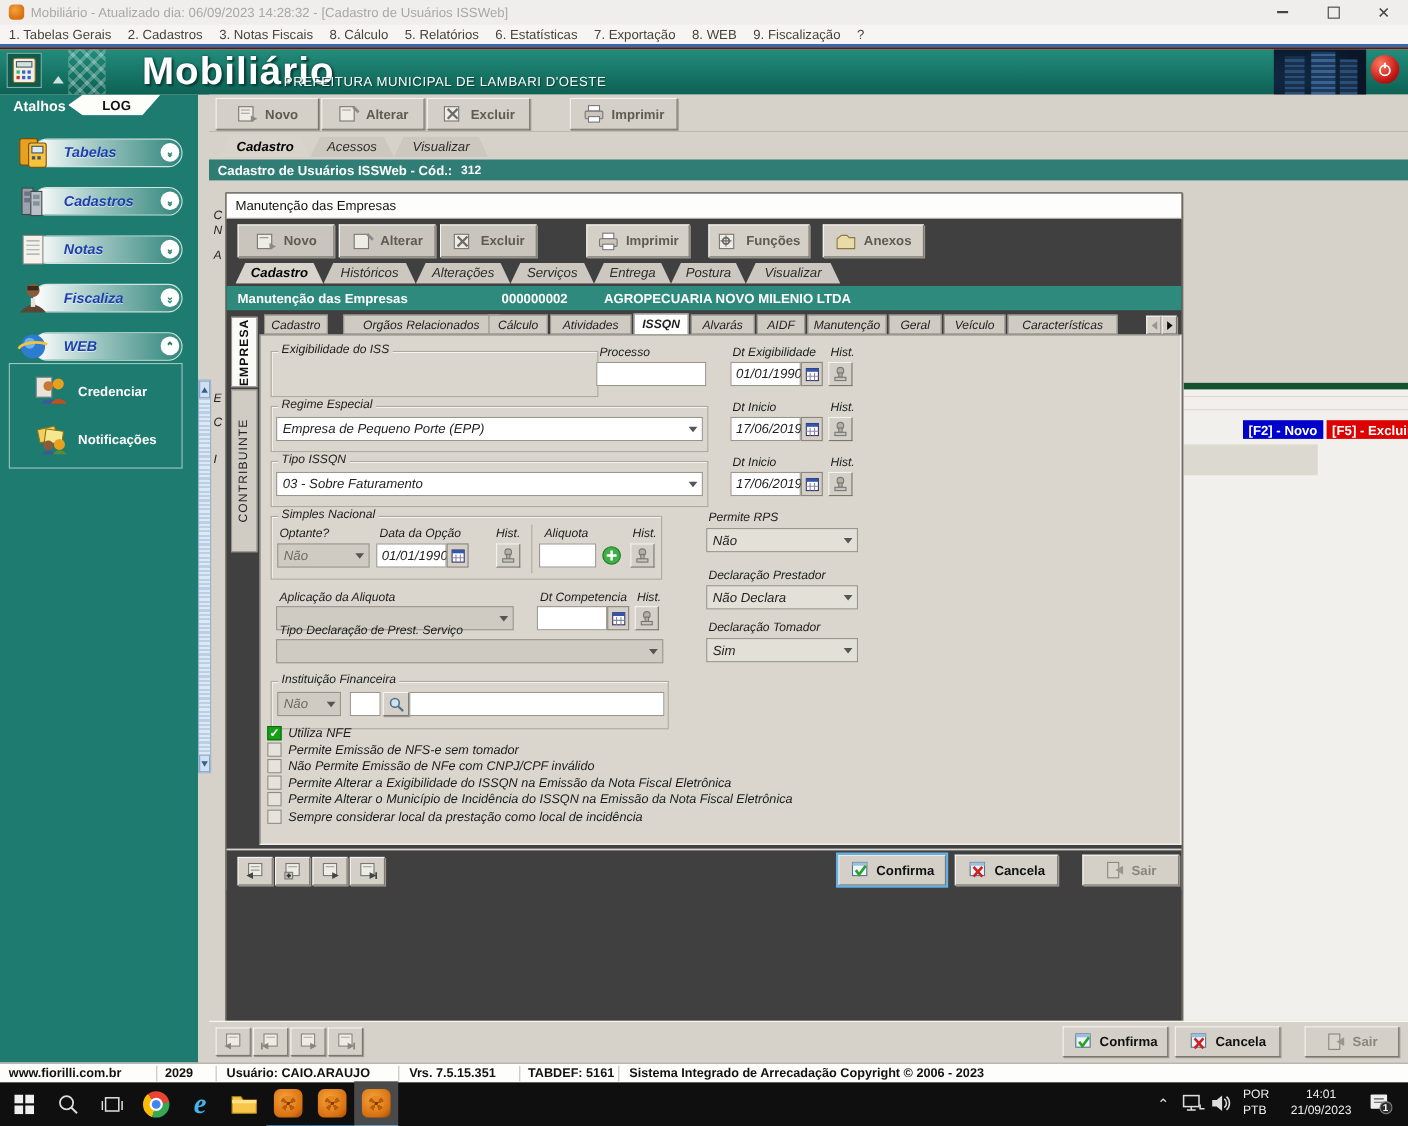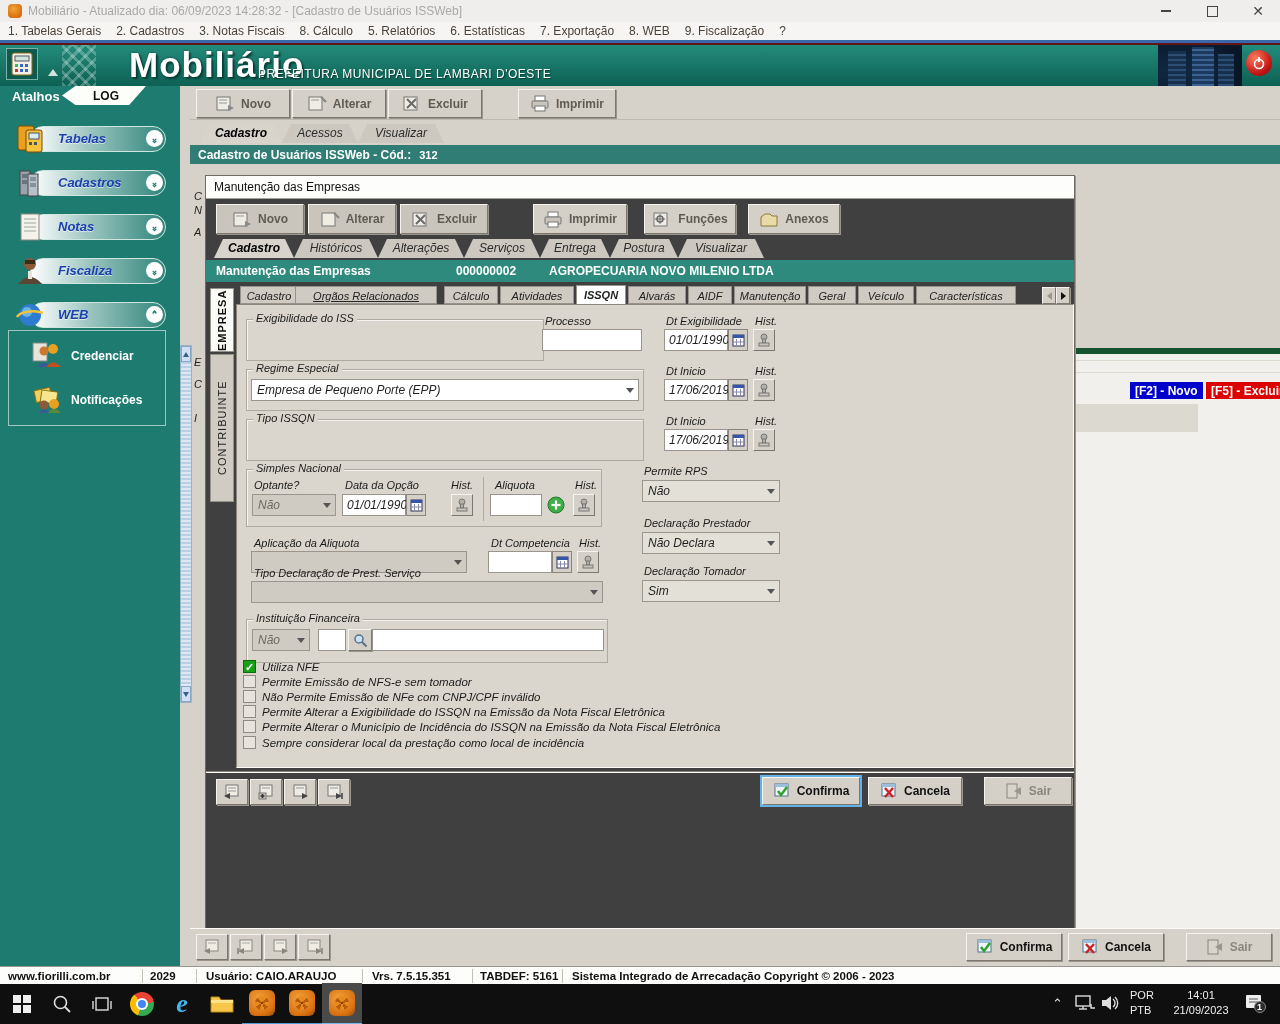--- a/index.html
+++ b/index.html
@@ -369,21 +369,21 @@
     </div>
 
     <div class="vtab a" style="left:4px;top:112px;width:24px;height:64px;background:#fafaf7;border:1px solid #97938b;font-weight:bold;color:#111;">
       <span>EMPRESA</span>
     </div>
     <div class="vtab a" style="left:4px;top:178px;width:24px;height:148px;background:#d0ccc3;border:1px solid #97938b;color:#222;">
       <span>CONTRIBUINTE</span>
     </div>
 
     <span class="ptab a" style="left:34px;top:110px;width:58px;">Cadastro</span>
-    <span class="ptab a" style="left:89px;top:110px;width:142px;text-decoration:underline;">Orgãos Relacionados</span>
+    <span class="ptab a" style="left:106px;top:110px;width:142px;">Orgãos Relacionados</span>
     <span class="ptab a" style="left:238px;top:110px;width:54px;">Cálculo</span>
     <span class="ptab a" style="left:294px;top:110px;width:74px;">Atividades</span>
     <span class="ptab active a" style="left:370px;top:109px;width:50px;height:20px;">ISSQN</span>
     <span class="ptab a" style="left:422px;top:110px;width:58px;">Alvarás</span>
     <span class="ptab a" style="left:482px;top:110px;width:44px;">AIDF</span>
     <span class="ptab a" style="left:528px;top:110px;width:72px;">Manutenção</span>
     <span class="ptab a" style="left:602px;top:110px;width:48px;">Geral</span>
     <span class="ptab a" style="left:652px;top:110px;width:56px;">Veículo</span>
     <span class="ptab a" style="left:710px;top:110px;width:100px;">Características</span>
     <span class="btn3d a" style="left:836px;top:111px;width:14px;height:17px;">
@@ -448,20 +448,26 @@
       <span class="histbtn a" style="left:516px;top:74px;width:22px;height:22px;">
           <svg width="14" height="14" viewBox="0 0 14 14">
             <circle cx="7" cy="4" r="3" fill="#b5b1a7" stroke="#777"></circle>
             <rect x="5.5" y="6" width="3" height="4" fill="#b5b1a7" stroke="#777"></rect>
             <rect x="2" y="10" width="10" height="3" fill="#c9c5bc" stroke="#777"></rect>
           </svg>
         </span>
 
       <div class="groupbox a" style="left:9px;top:114px;width:398px;height:42px;"></div>
       <span class="grouplbl a" style="left:16px;top:107px;">Tipo ISSQN</span>
+      <div class="combo a" style="left:14px;top:124px;width:388px;height:22px;">
+        <span>03 - Sobre Faturamento</span>
+          <span class="arr">
+            <span class="tri"></span>
+          </span>
+      </div>
       <span class="lbl a" style="left:429px;top:110px;">Dt Inicio</span>
       <div class="field a" style="left:427px;top:124px;width:64px;height:22px;">
           <span>17/06/2019</span>
         </div>
       <span class="calbtn a" style="left:491px;top:124px;width:20px;height:22px;">
           <svg width="13" height="13" viewBox="0 0 13 13">
             <rect x="1" y="1" width="11" height="11" fill="#fff" stroke="#336"></rect>
             <rect x="1" y="1" width="11" height="3" fill="#35a"></rect>
             <line x1="4.5" y1="5" x2="4.5" y2="12" stroke="#88a"></line>
             <line x1="8.5" y1="5" x2="8.5" y2="12" stroke="#88a"></line>

